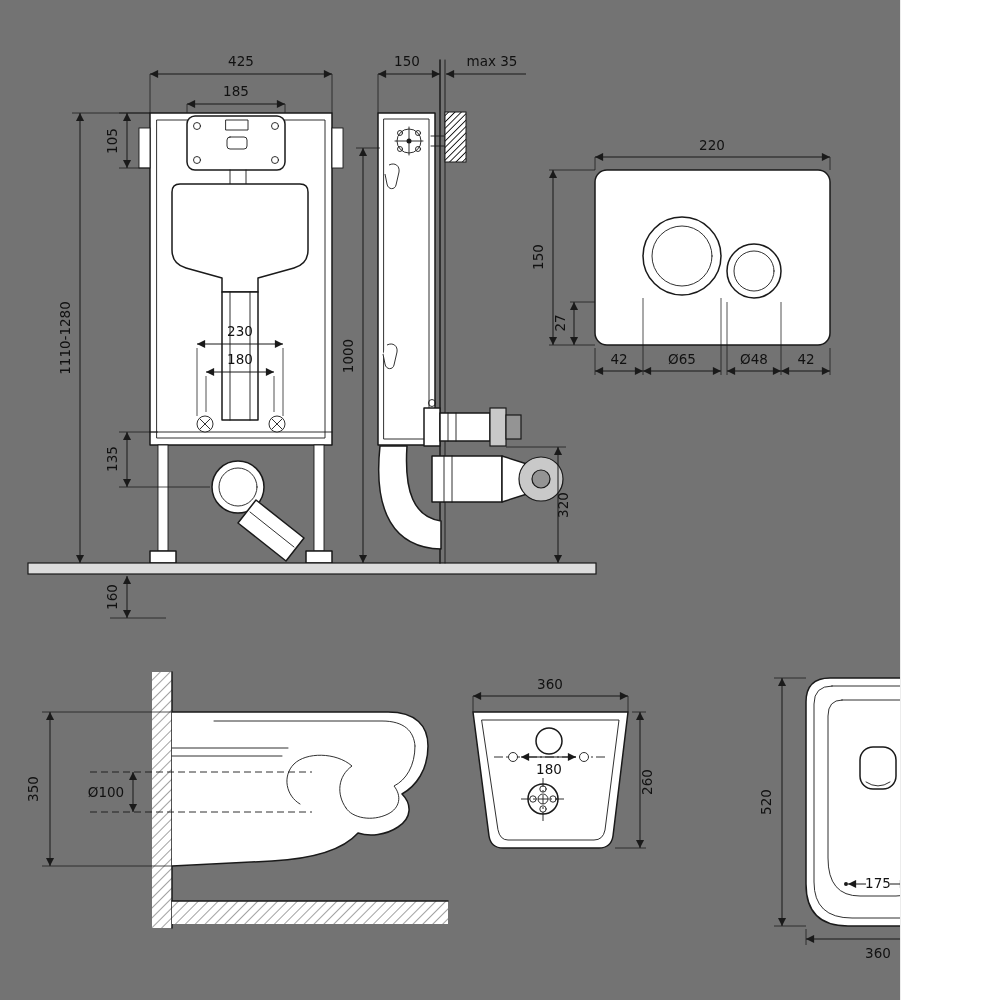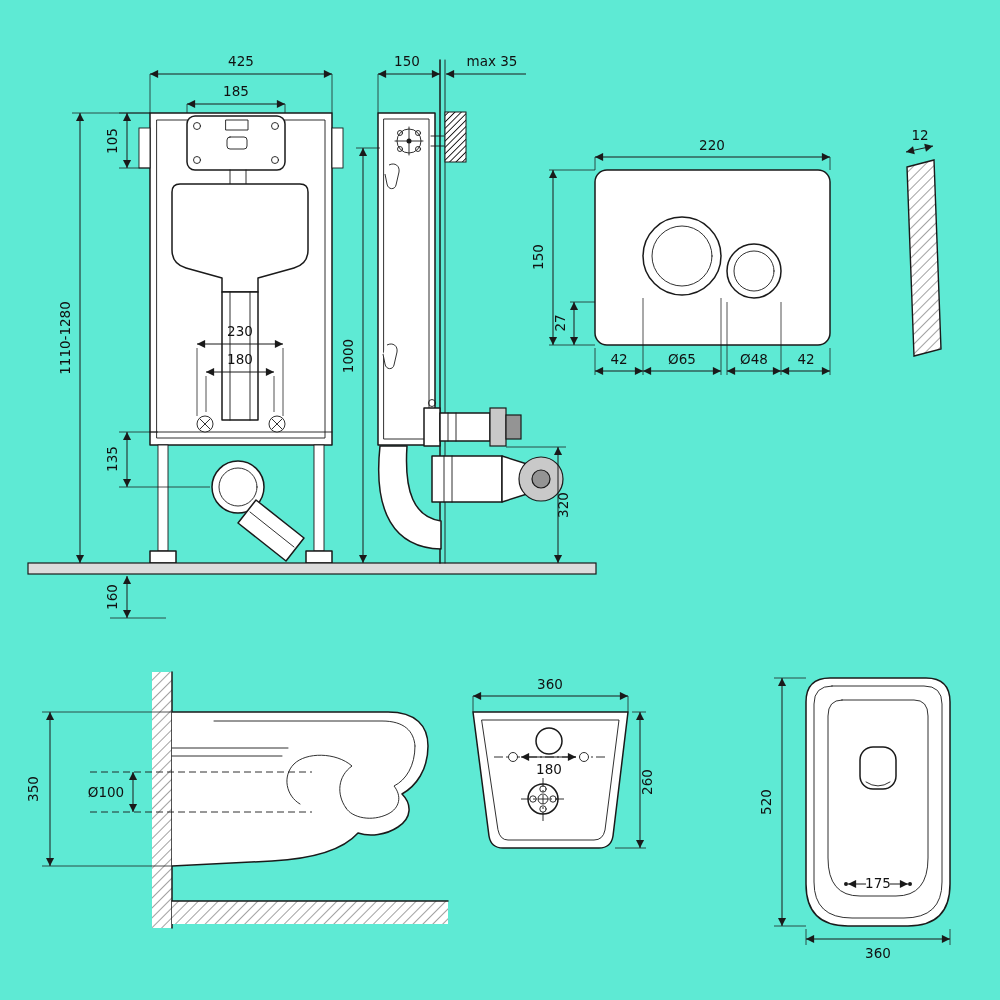--- a/index.html
+++ b/index.html
@@ -1,16 +1,16 @@
 <!DOCTYPE html>
 <html><head>
 <meta charset="utf-8">
 <style>
   html,body{margin:0;padding:0;background:#fff}
-  .canvas{position:relative;width:1000px;height:1000px;background:#5eead4;outline:1px solid #ececec;overflow:hidden}
+  .canvas{position:relative;width:900px;height:1000px;background:#737373;outline:1px solid #ececec;overflow:hidden}
   svg{display:block}
   text{font-family:"DejaVu Sans",sans-serif}
   .t{font-size:13.5px;fill:#111}
   .tm{text-anchor:middle}
   .ln{fill:none;stroke:#1a1a1a;stroke-width:1.5;stroke-linejoin:round;stroke-linecap:round}
   .lnw{fill:#fff;stroke:#1a1a1a;stroke-width:1.5;stroke-linejoin:round}
   .ln2{fill:none;stroke:#1a1a1a;stroke-width:.9;stroke-linejoin:round;stroke-linecap:round}
   .ln2w{fill:#fff;stroke:#1a1a1a;stroke-width:.9}
   .dim{stroke:#1a1a1a;stroke-width:1;fill:none}
   .ext{stroke:#1a1a1a;stroke-width:.75;fill:none}

